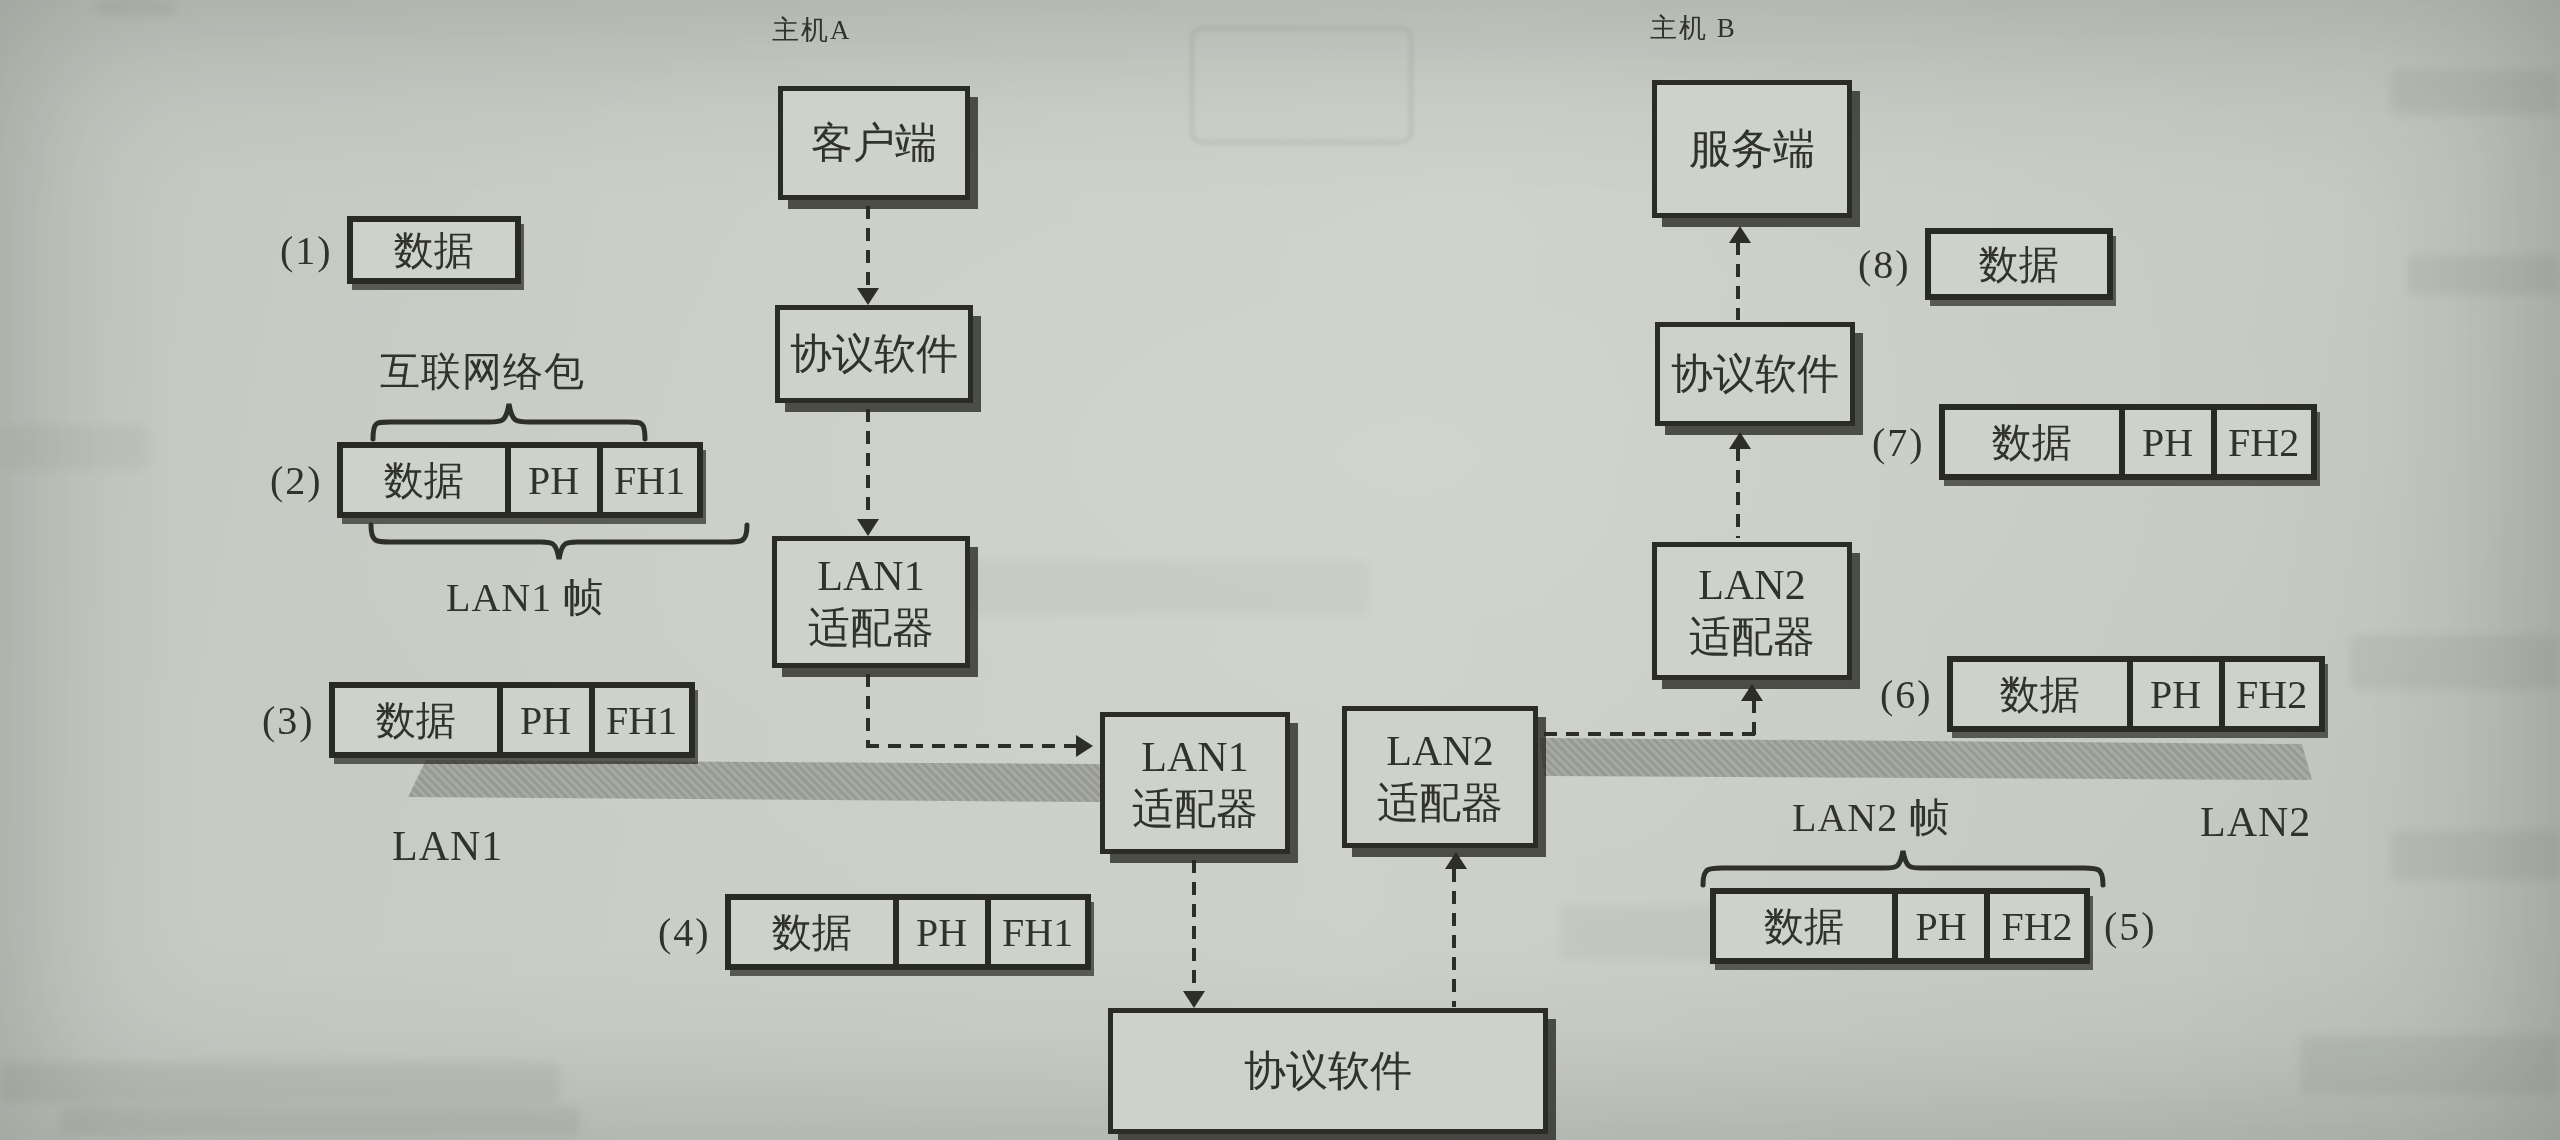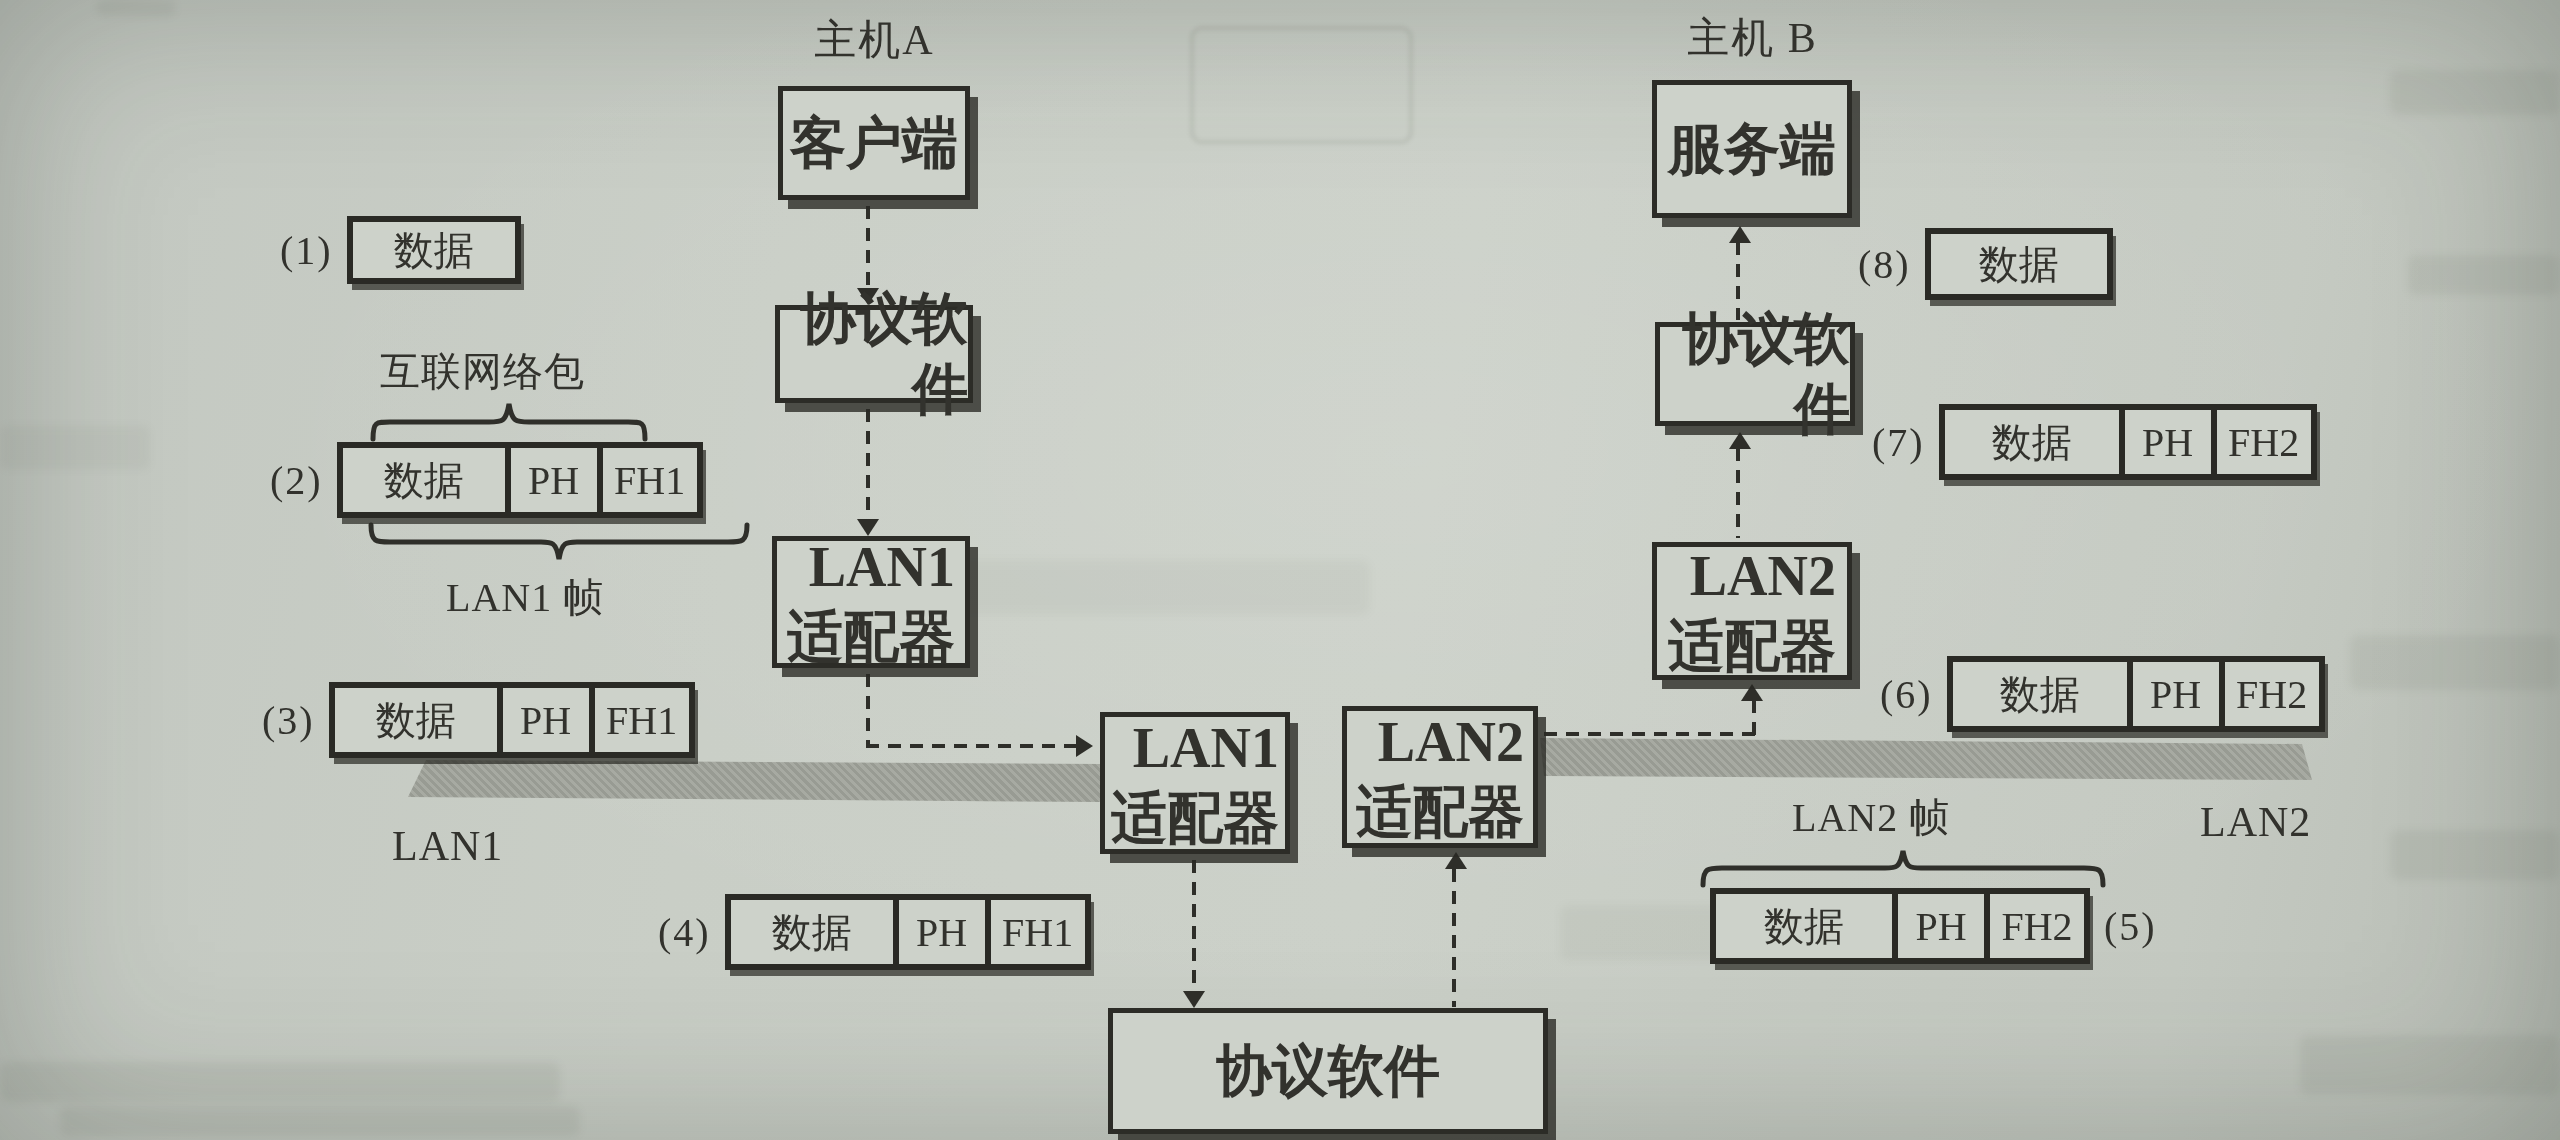--- a/index.html
+++ b/index.html
@@ -15,26 +15,25 @@
     content:""; position:absolute; inset:0; pointer-events:none;
     box-shadow: inset 0 0 180px rgba(40,45,38,.28);
   }
   
   .nbox{
     position:absolute; box-sizing:border-box;
     background:#cdd2ca;
     border:5px solid #2c2c27;
     box-shadow:9px 10px 0 -1px rgba(40,40,34,.78);
     display:flex; align-items:center; justify-content:center;
-    text-align:right; font-size:56px; line-height:1.25;
+    text-align:center; font-size:42px; line-height:1.25;
     z-index:4;
-    font-weight:bold;
   }
   .title{
-    position:absolute; font-size:42px; text-align:center; z-index:4; letter-spacing:2px;
+    position:absolute; font-size:27px; text-align:left; z-index:4; letter-spacing:2px;
   }
   
   .prow{position:absolute; display:flex; align-items:center; gap:14px; z-index:5;}
   .plabel{font-size:40px; letter-spacing:2px; white-space:nowrap;}
   .pbox{
     display:flex; box-sizing:border-box;
     border:6px solid #2a2a25; background:#cdd2ca;
     box-shadow:4px 7px 0 -1px rgba(40,40,34,.7);
     height:76px;
   }

